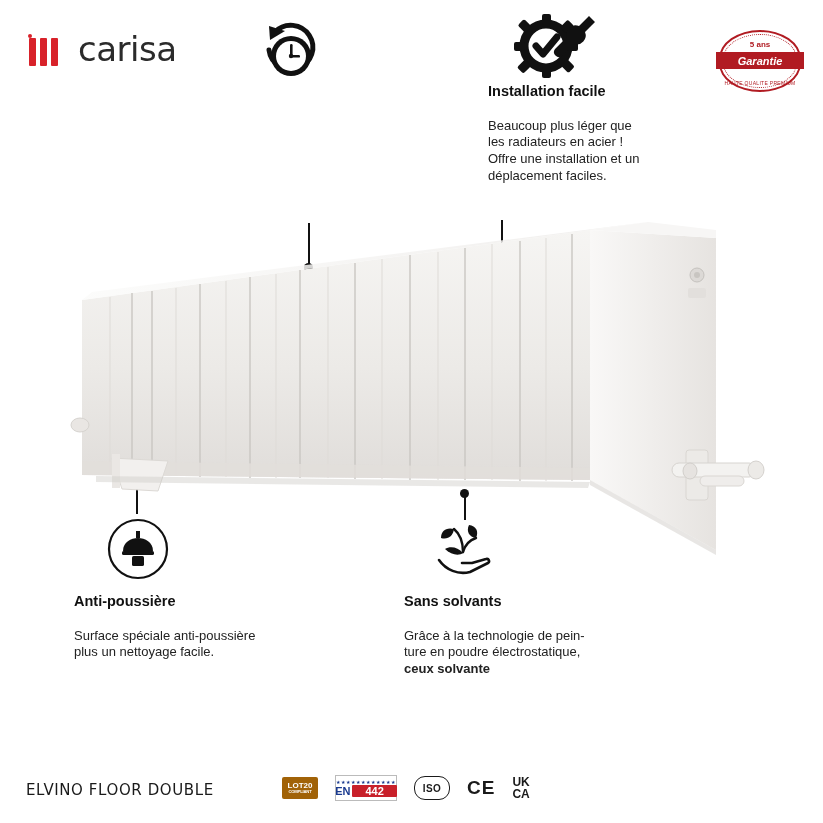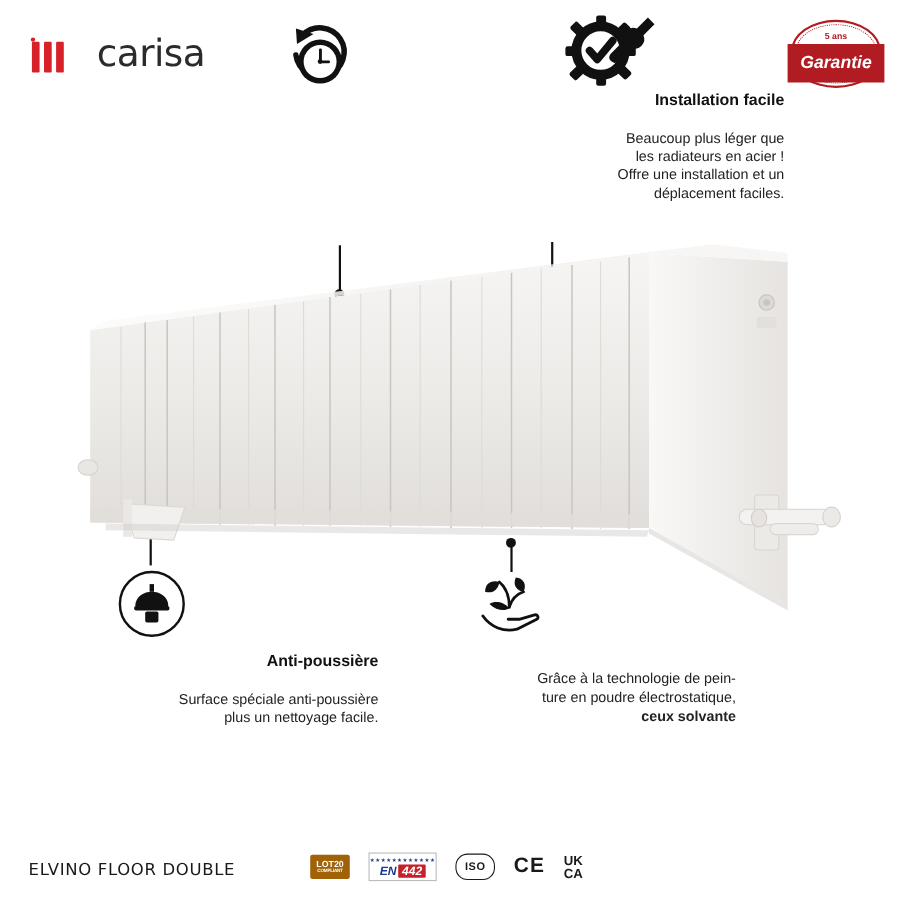--- a/index.html
+++ b/index.html
@@ -20,21 +20,21 @@
     inset: 0;
   }
 
   
   .brand {
     position: absolute;
     left: 26px;
     top: 26px;
     display: flex;
     align-items: center;
-    gap: 16px;
+    gap: 6px;
   }
   .brand-mark {
     width: 46px;
     height: 46px;
     position: relative;
   }
   .brand-mark .bar {
     position: absolute;
     bottom: 6px;
     width: 7px;
@@ -58,21 +58,21 @@
     letter-spacing: -0.5px;
     color: #2b2b2b;
     font-family: "DejaVu Sans", sans-serif;
     font-weight: 400;
   }
 
   
   .seal {
     position: absolute;
     right: 22px;
-    top: 18px;
+    top: 30px;
     width: 82px;
     height: 62px;
   }
   .seal .ring {
     position: absolute;
     inset: 0;
     border: 2px solid #b11b22;
     border-radius: 50% / 46%;
     background: #fff;
   }
@@ -90,43 +90,43 @@
     text-align: center;
     font-size: 8px;
     color: #b11b22;
     font-weight: bold;
   }
   .seal .banner {
     position: absolute;
     left: -3px;
     right: -3px;
     top: 22px;
-    height: 35px;
+    height: 17px;
     background: #b11b22;
     display: flex;
     align-items: center;
     justify-content: center;
     color: #fff;
-    font-size: 16px;
+    font-size: 11px;
     font-weight: bold;
     font-style: italic;
   }
   .seal .sub {
     position: absolute;
     bottom: 6px;
     left: 0;
     right: 0;
     text-align: center;
     font-size: 5px;
     color: #b11b22;
     letter-spacing: 0.3px;
   }
 
   
-  .feature { position: absolute; text-align: right; }
+  .feature { position: absolute; }
   .feature .f-title {
     font-size: 14.5px;
     font-weight: bold;
     line-height: 1.28;
     color: #111;
   }
   .feature .f-body {
     font-size: 13px;
     line-height: 1.30;
     color: #222;
@@ -208,24 +208,23 @@
     justify-content: center;
     align-items: center;
   }
   .badge-en .stars { font-size: 5px; color: #1a3a8f; letter-spacing: 0.5px; }
   .badge-en .row {
     display: flex;
     align-items: flex-end;
     gap: 2px;
     font-size: 11px;
     font-weight: bold;
-    font-style: italic;
   }
   .badge-en .en { color: #1a3a8f; }
-  .badge-en .num { background: #c8202a; color: #fff; padding: 0 3px; border-radius: 1px; }
+  .badge-en .num { background: #c8202a; color: #fff; padding: 0 13px; border-radius: 1px; }
   .badge-iso {
     width: 34px; height: 22px;
     border: 1.6px solid #1a1a1a;
     border-radius: 11px;
     display: flex; align-items: center; justify-content: center;
     font-size: 10px; font-weight: bold; letter-spacing: 0.5px;
   }
   .badge-ce { font-size: 19px; font-weight: bold; letter-spacing: 1px; }
   .badge-ukca {
     font-size: 12px; font-weight: bold; line-height: 1.0;
@@ -402,20 +401,21 @@
 déplacement faciles.</div>
   </div>
 
   <div class="feature" id="feat-dust">
     <div class="f-title">Anti-poussière</div>
     <div class="f-body">Surface spéciale anti-poussière
 plus un nettoyage facile.</div>
   </div>
 
   <div class="feature" id="feat-solv">
+    <div class="f-title">Sans solvants</div>
     <div class="f-body">Grâce à la technologie de pein-
 ture en poudre électrostatique,</div>
     <div class="f-body" style="margin-top:0;font-weight:bold;">ceux solvante</div>
   </div>
 
   <div class="footer-title">ELVINO FLOOR DOUBLE</div>
 
   <div class="badges">
     <div class="badge-lot20">
       <span class="l1">LOT20</span>

